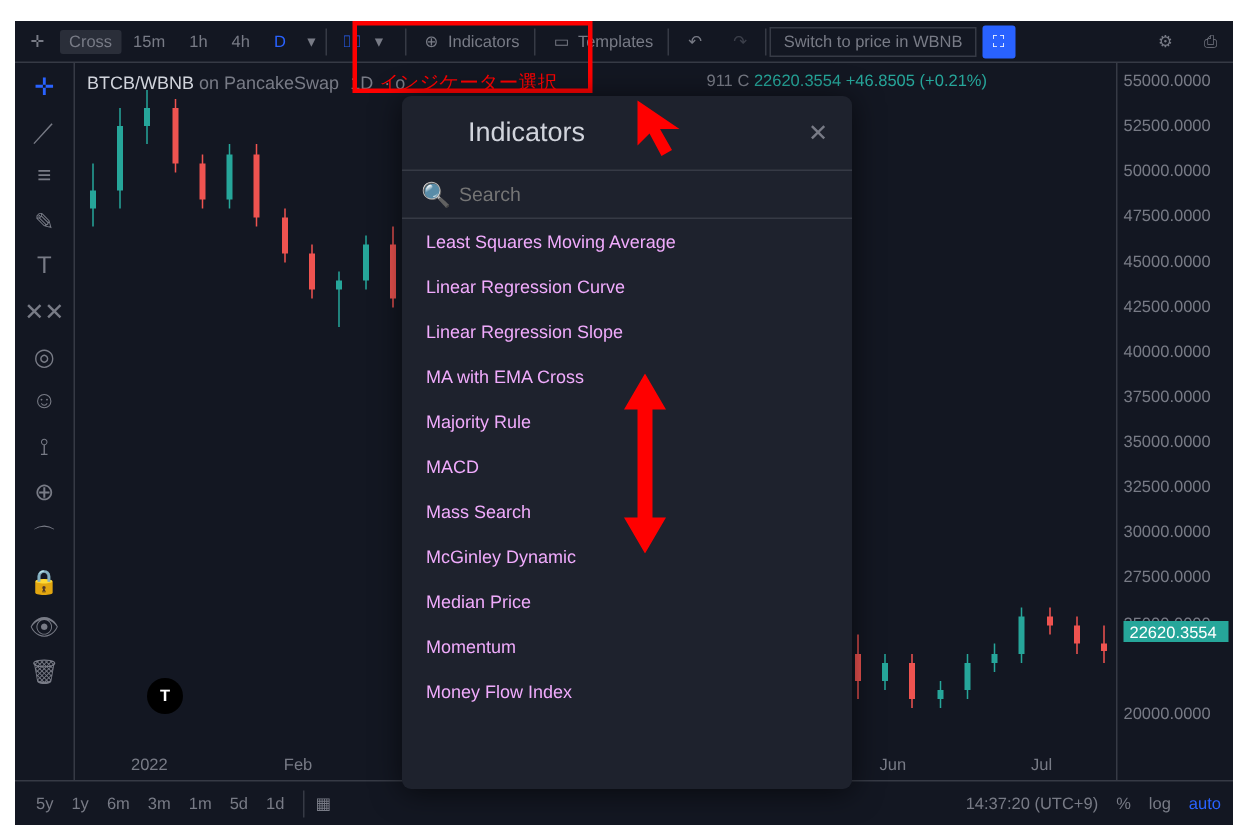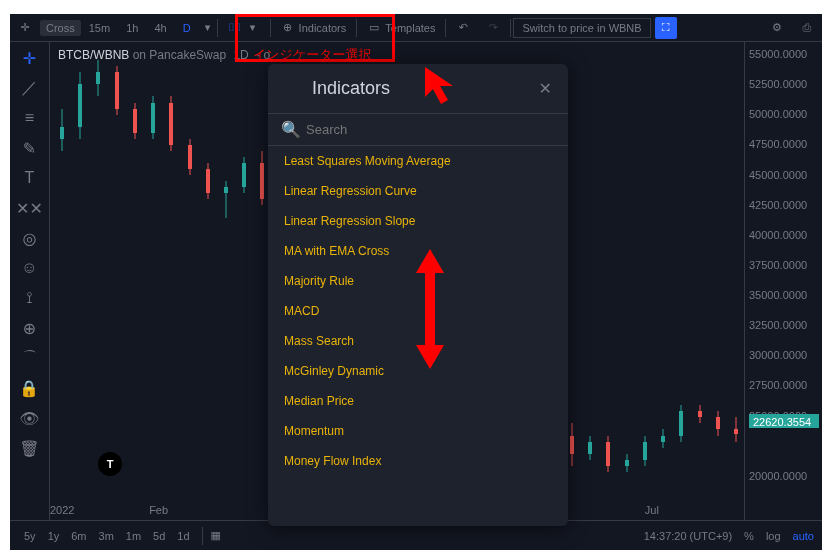--- a/index.html
+++ b/index.html
@@ -18,40 +18,40 @@
   .leftrail .icon { width: 20px; height: 20px; color: #787b86; cursor:pointer;}
   .leftrail .cross { color: #2962ff; }
   .chartarea { flex: 1; position: relative; overflow: hidden; }
   .symrow { position: absolute; top: 6px; left: 8px; font-size: 12px; color: #d1d4dc; }
   .pricestats { position: absolute; top: 6px; right: 86px; font-size: 11px; color: #787b86; white-space: nowrap;}
   .pricestats .g { color: #26a69a; }
   .pricescale { width: 78px; border-left: 1px solid #363a45; font-size: 11px; color: #787b86; display: flex; flex-direction: column; justify-content: space-between; padding: 6px 4px; position: relative;}
   .pricescale div { text-align: left; padding-right: 6px; height: 14px;}
   .currprice { background: #26a69a; color: #fff; font-size: 11px; padding: 2px 4px; position: absolute; width: 70px; text-align: right;}
   .timerow { position: absolute; bottom: 34px; left: 40px; right: 78px; display: flex; font-size: 11px; color: #787b86; }
-  .timerow span { flex: 1; }
+  .timerow span { flex: 1; text-align: center; }
   .bottombar { height: 30px; border-top: 1px solid #363a45; display: flex; align-items: center; font-size: 11px; color: #787b86; padding: 0 8px; gap: 4px; text-align: right; }
   .bottombar .range { padding: 0 6px; cursor:pointer;}
   .bottombar .right { margin-left: auto; display: flex; gap: 12px; align-items: center; }
   .bottombar .auto { color: #2962ff; }
   
   .candle { position: absolute; width: 4px; }
   .candle .wick { position: absolute; left: 50%; width: 1px; background: currentColor; transform: translateX(-50%); }
   .candle .body { position: absolute; left: 0; width: 4px; background: currentColor; }
   .up { color: #26a69a; }
   .dn { color: #ef5350; }
   
   .redbox { position: absolute; border: 3px solid #ff0000; }
   .modal { position: absolute; top: 50px; left: 258px; width: 300px; height: 462px; background: #1e222d; border-radius: 6px; box-shadow: 0 2px 20px rgba(0,0,0,.6); overflow:hidden; }
   .mhead { display: flex; align-items: center; padding: 14px 16px; font-size: 18px; color: #d1d4dc; }
   .mhead .close { margin-left: auto; cursor:pointer; color:#787b86; font-size:16px;}
   .msearch { display: flex; align-items: center; gap: 8px; padding: 8px 16px; color: #787b86; border-top: 1px solid #363a45; border-bottom: 1px solid #363a45;}
   .msearch input { background: transparent; border: none; outline: none; color: #d1d4dc; font-size: 13px; width: 100%; }
   .mlist { overflow: hidden; height: 360px; }
-  .mitem { padding: 8px 16px; font-size: 12px; color: #eab308; cursor:pointer; }
+  .mitem { padding: 8px 16px; font-size: 12px; color: #f0abfc; cursor:pointer; }
   .annot-arrow { position: absolute; color: #ff0000; }
   .annot-label { position: absolute; color: #ff0000; font-size: 13px; font-family: sans-serif; }
   .tvlogo { position:absolute; bottom:44px; left:48px; width:24px; height:24px; border-radius:50%; background:#000; color:#fff; font-size:11px; display:flex; align-items:center; justify-content:center; font-weight:bold;}
   .camicon { color:#787b86; }
 </style>
 </head>
 <body>
 
 <div class="frame">
 
@@ -119,20 +119,27 @@
       <span class="icon">👁</span>
       <span class="icon">🗑</span>
     </div>
 
     <div class="chartarea" id="chartpane">
       <div class="symrow">
         <span>BTCB/WBNB</span>
         <span style="color:#787b86">on PancakeSwap</span>
         <span style="color:#787b86;margin-left:4px">1D</span>
         <span style="color:#787b86;margin-left:4px">· o</span>
+      </div>
+      <div class="pricestats">
+        <span>911</span>
+        <span>C</span>
+        <span class="g">22620.3554</span>
+        <span class="g">+46.8505</span>
+        <span class="g">(+0.21%)</span>
       </div>
       <div class="tvlogo">T</div>
     <div class="candle up" style="left: 10px;">
           <div class="wick" style="top:66.59459459459458px;height:42.378378378378386px"></div>
           <div class="body" style="top:84.75675675675672px;height:12.108108108108183px"></div>
         </div>
         <div class="candle up" style="left: 28.2162px;">
           <div class="wick" style="top:30.27027027027026px;height:66.59459459459464px"></div>
           <div class="body" style="top:42.378378378378386px;height:42.37837837837833px"></div>
         </div>

